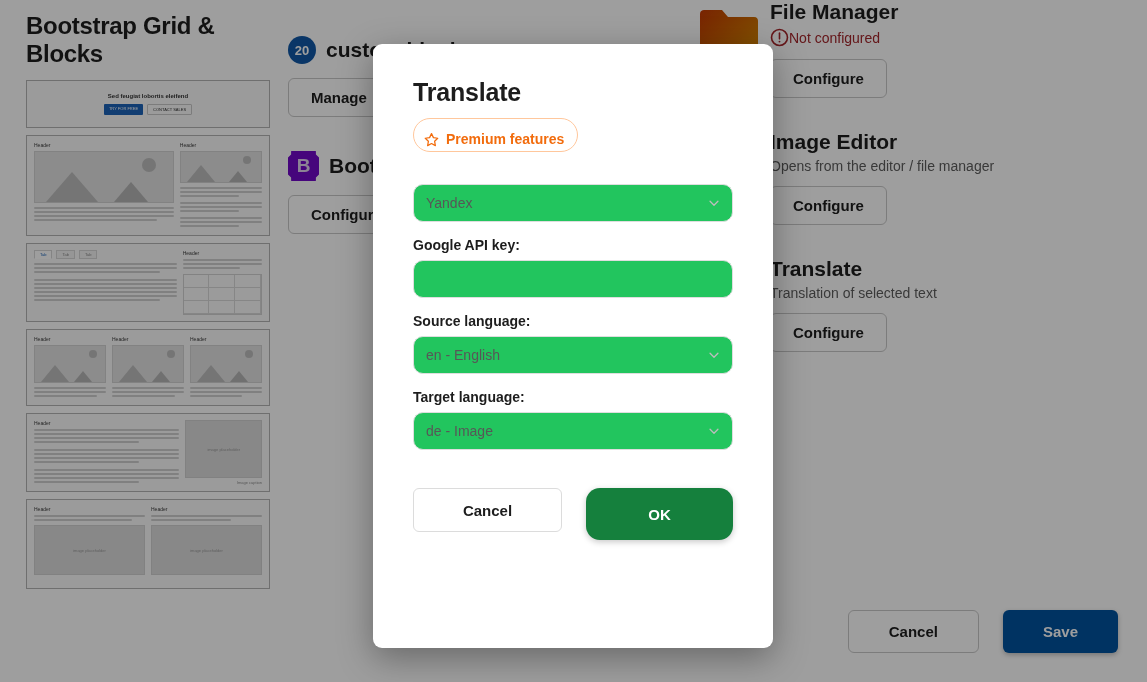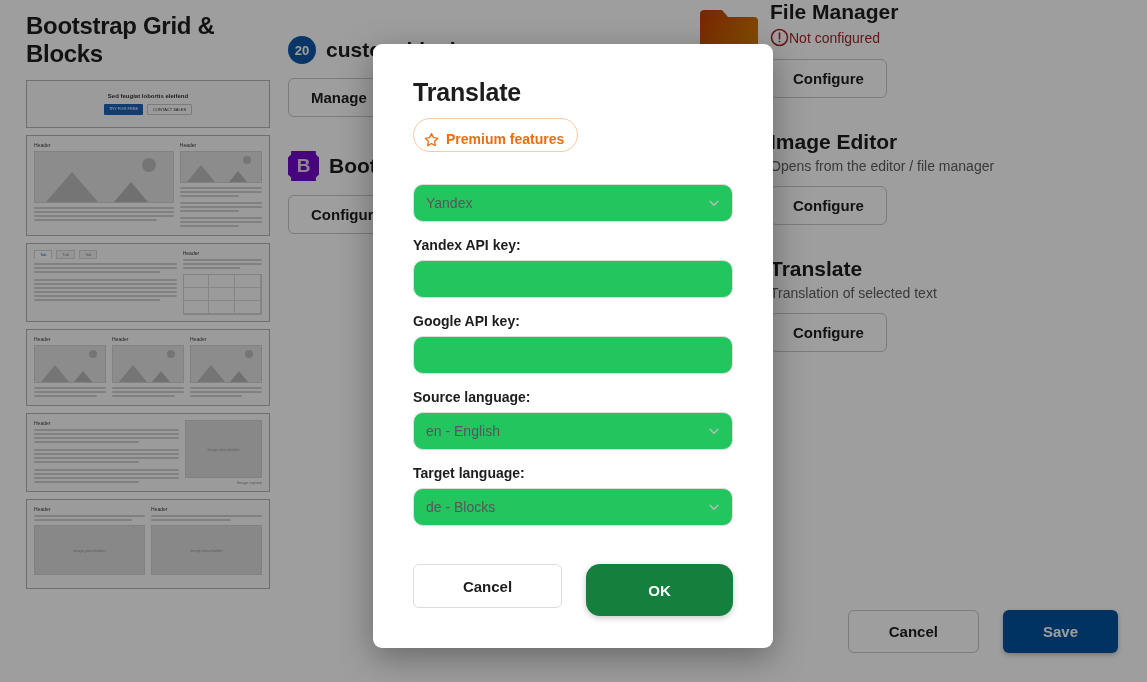--- a/index.html
+++ b/index.html
@@ -464,24 +464,20 @@
     <div class="field">
       <div class="control select">
         <span>Yandex</span>
         <svg class="chev" viewBox="0 0 16 16">
           <polyline points="3.5,6 8,10.5 12.5,6" fill="none" stroke="#bdbdbd" stroke-width="1.5" stroke-linecap="round" stroke-linejoin="round"></polyline>
         </svg>
       </div>
     </div>
 
     
-    <div class="field">
-      <label class="field-label">Yandex API key:</label>
-      <input class="control input" type="text" value="" style="">
-    </div>
 
     
     <div class="field">
       <label class="field-label">Google API key:</label>
       <input class="control input" type="text" value="" style="">
     </div>
 
     
     <div class="field">
       <label class="field-label">Source language:</label>
@@ -490,21 +486,21 @@
         <svg class="chev" viewBox="0 0 16 16">
           <polyline points="3.5,6 8,10.5 12.5,6" fill="none" stroke="#bdbdbd" stroke-width="1.5" stroke-linecap="round" stroke-linejoin="round"></polyline>
         </svg>
       </div>
     </div>
 
     
     <div class="field">
       <label class="field-label">Target language:</label>
       <div class="control select">
-        <span>de - Blocks</span>
+        <span>de - Image</span>
         <svg class="chev" viewBox="0 0 16 16">
           <polyline points="3.5,6 8,10.5 12.5,6" fill="none" stroke="#bdbdbd" stroke-width="1.5" stroke-linecap="round" stroke-linejoin="round"></polyline>
         </svg>
       </div>
     </div>
 
     <div class="modal-actions">
       <button class="btn-cancel">Cancel</button>
       <button class="btn-ok">OK</button>
     </div>

